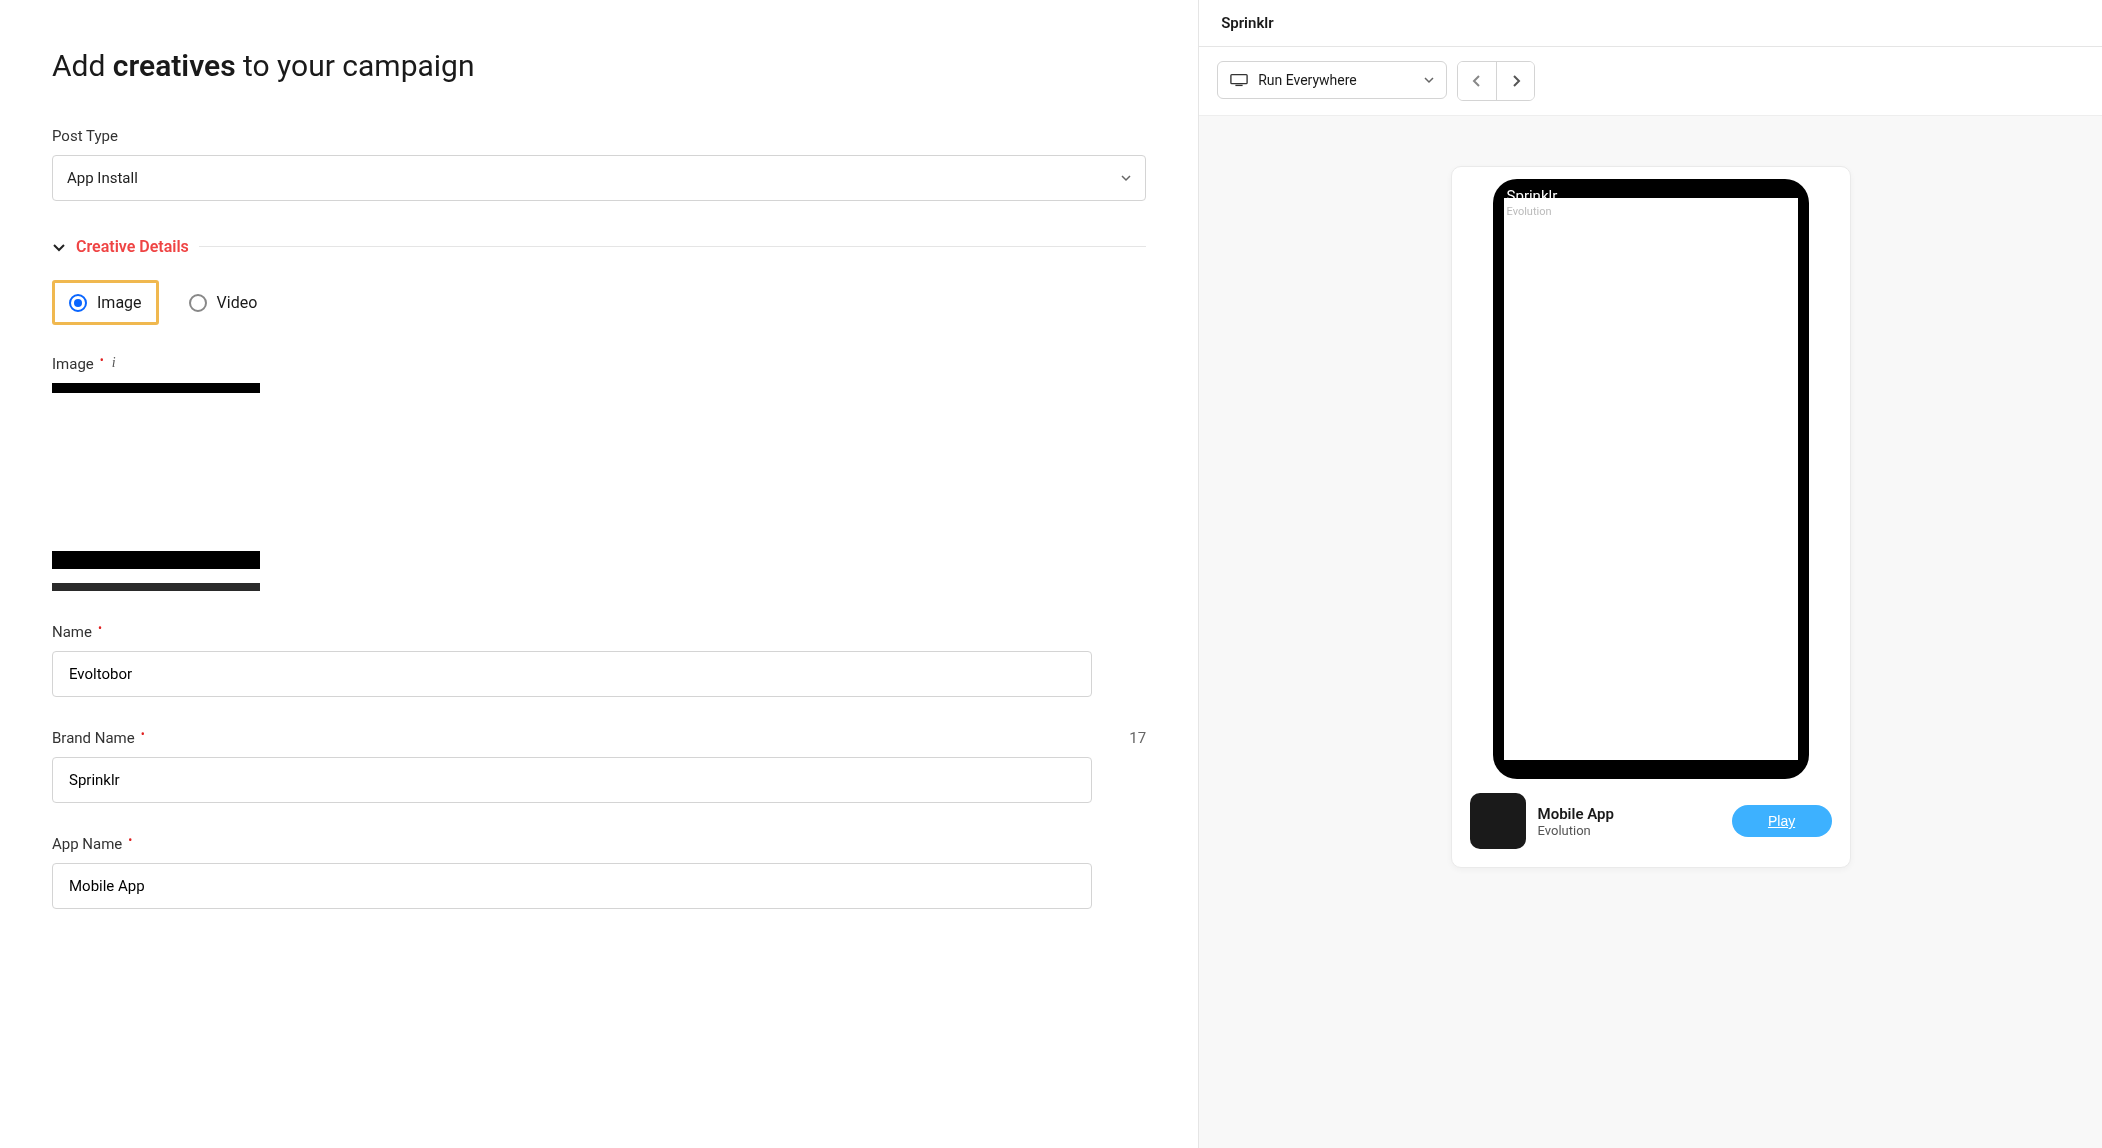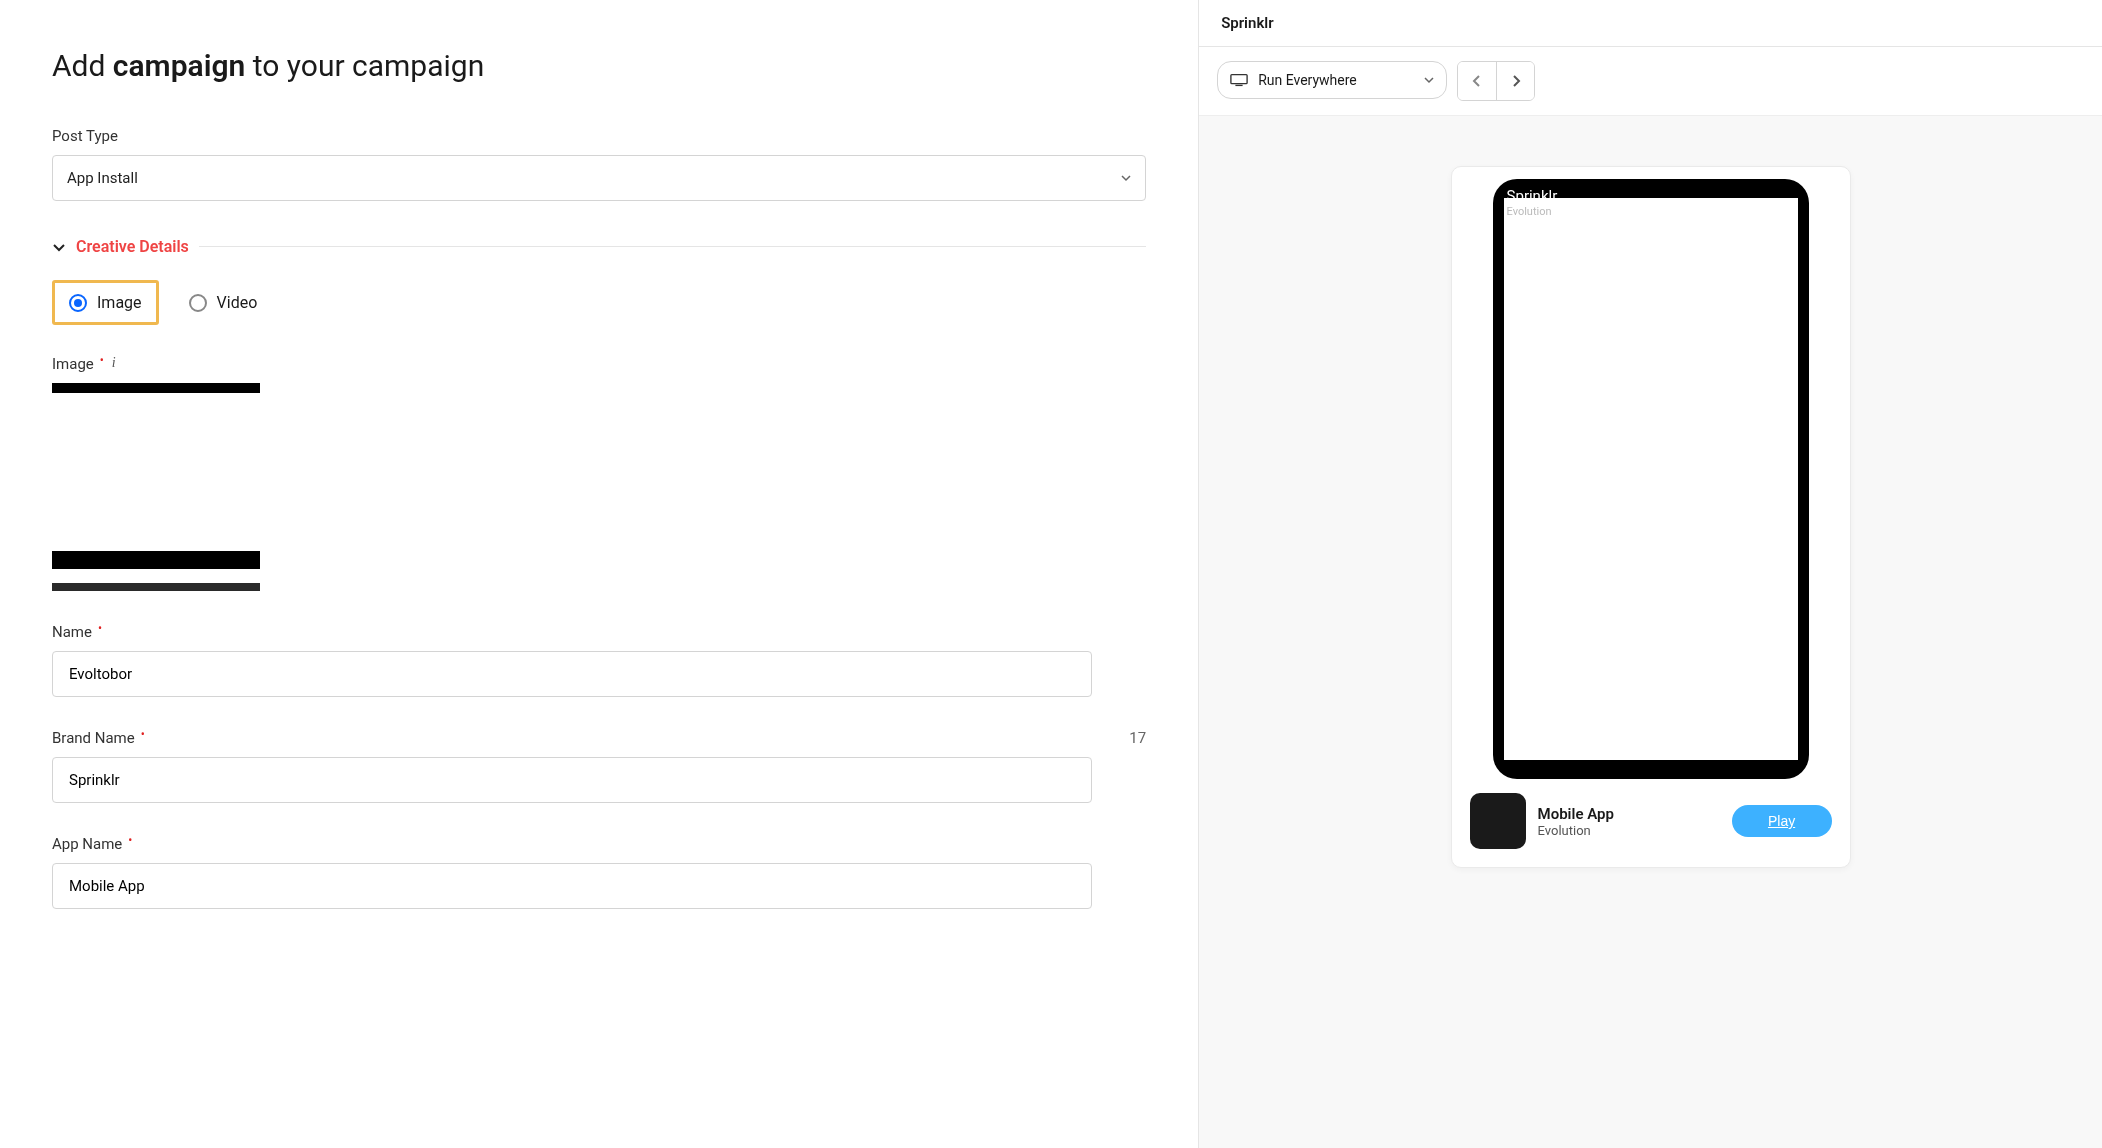--- a/index.html
+++ b/index.html
@@ -168,21 +168,21 @@
     .preview-toolbar {
       background: #fff;
       padding: 14px 18px;
       display: flex;
       gap: 10px;
       border-bottom: 1px solid #eee;
     }
     .placement-select {
       height: 38px;
       border: 1px solid #d4d4d4;
-      border-radius: 14px;
+      border-radius: 6px;
       padding: 0 12px;
       display: flex;
       align-items: center;
       gap: 10px;
       background: #fff;
       font-size: 14px;
       cursor: pointer;
       min-width: 230px;
     }
     .device-icon { width: 18px; height: 14px; }
@@ -266,21 +266,21 @@
       cursor: pointer;
       text-decoration: underline;
     }
   </style>
 </head>
 <body>
 
 <div class="app">
   <div class="left-panel">
     <h1 class="page-title">
-      <span>Add </span><strong>campaign</strong><span> to your campaign</span>
+      <span>Add </span><strong>creatives</strong><span> to your campaign</span>
     </h1>
 
     <div class="field-group" style="margin-bottom:20px;">
       <div class="field-label">
         <span>Post Type</span>
       </div>
       <div class="select">
         <span>App Install</span>
         <svg class="chev-down-sm" viewBox="0 0 10 10" fill="none" stroke="#666" stroke-width="1.5">
             <path d="M1 3 L5 7 L9 3"></path>

